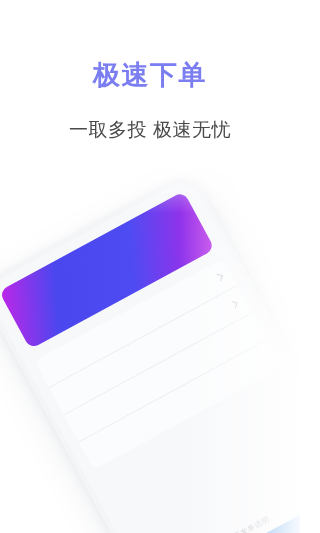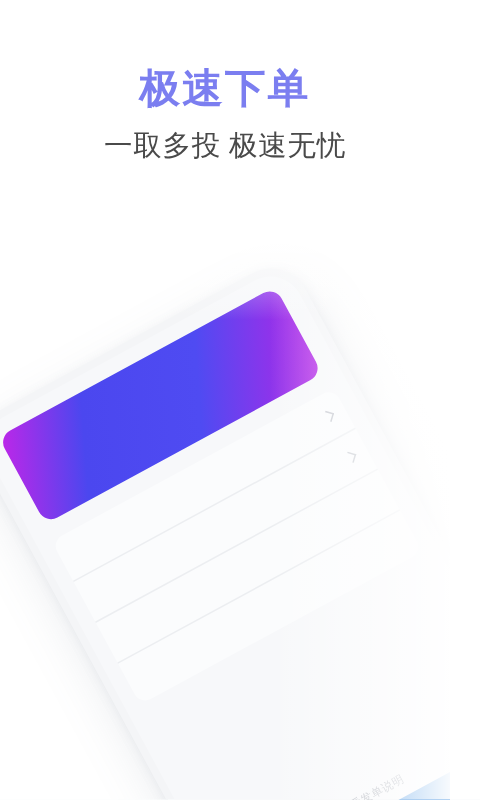--- a/index.html
+++ b/index.html
@@ -20,36 +20,35 @@
   .hero {
     position: absolute;
     top: 0;
     left: 0;
     width: 300px;
     text-align: center;
     z-index: 40;
   }
   .hero-title {
     margin: 0;
-    padding-top: 42px;
+    padding-top: 58px;
     font-size: 27px;
     line-height: 34px;
     font-weight: bold;
     letter-spacing: 1.5px;
     color: #7b7ef0;
   }
   .hero-subtitle {
-    margin: 0;
+    margin: 16px;
     padding-top: 9px;
     font-size: 19px;
     line-height: 26px;
     font-weight: normal;
     letter-spacing: 0.5px;
     color: #4a4a4a;
-    font-family: Liberation Serif, serif;
   }
 
   
   .phone-stage {
     position: absolute;
     left: 0;
     top: 0;
     width: 300px;
     height: 533px;
     overflow: hidden;

